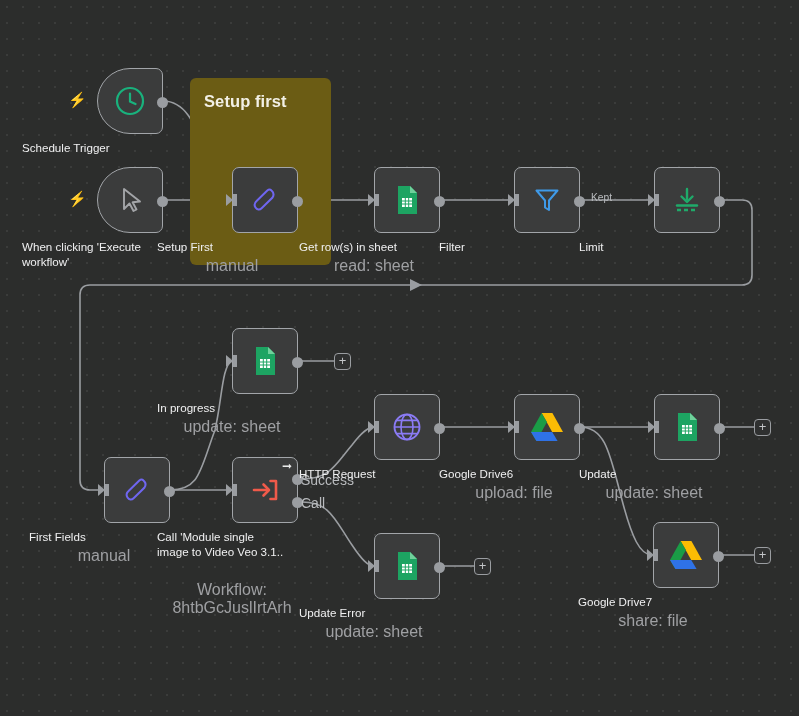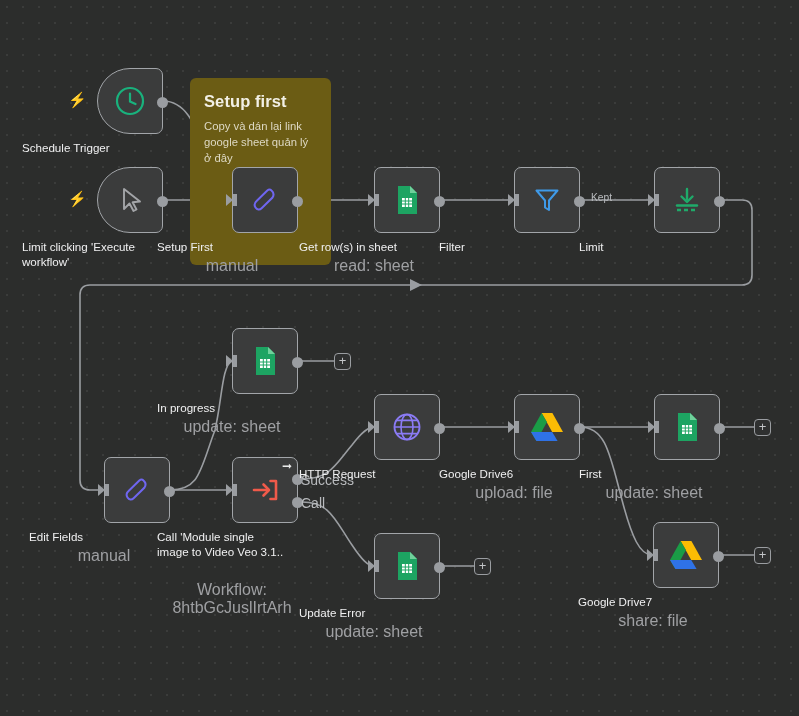--- a/index.html
+++ b/index.html
@@ -157,21 +157,20 @@
 
     <path class="wire" d="M298,361 L 334,361"></path>
 
     <path class="wire" d="M440,566 L 474,566"></path>
 
     <path class="wire" d="M718,555 L 754,555"></path>
   </svg>
 
   <div class="sticky" style="left:190px; top:78px; width:141px; height:187px;">
     <div class="sticky-title">Setup first</div>
-    <div class="sticky-body">Copy và dán lại link google sheet quản lý ở đây</div>
   </div>
 
   <div class="node trigger" style="left:97px; top:68px;">
     <div class="lightning">⚡</div>
     <div class="nbox">
       <svg class="ic" width="34" height="34" viewBox="0 0 34 34">
         <circle cx="17" cy="17" r="13" fill="none" stroke="#19b27d" stroke-width="2.2"></circle>
         <path d="M17 9.5 L17 17.5 L22.5 20" fill="none" stroke="#19b27d" stroke-width="2.2" stroke-linecap="round"></path>
       </svg>
       <div class="port-out"></div>
@@ -180,21 +179,21 @@
   </div>
 
   <div class="node trigger" style="left:97px; top:167px;">
     <div class="lightning">⚡</div>
     <div class="nbox">
       <svg class="ic" width="34" height="34" viewBox="0 0 34 34">
         <path d="M11 6 L11 26 L16.5 20.5 L20.5 28 L23.5 26.5 L19.6 19.3 L27 18.5 Z" fill="none" stroke="#a3a5a8" stroke-width="1.9" stroke-linejoin="round"></path>
       </svg>
       <div class="port-out"></div>
     </div>
-    <div class="nlabel">Limit clicking 'Execute
+    <div class="nlabel">When clicking 'Execute
 workflow'</div>
   </div>
 
   <div class="node" style="left:232px; top:167px;">
     <div class="nbox">
       <div class="port-in"></div>
       <svg class="ic" width="34" height="34" viewBox="0 0 34 34">
         <path d="M23.5 7.5 C 25.8 9.6 26.3 12 24.3 14.8 L 13.6 25.3
                  C 11.6 27.3 9 26.8 7.5 24.5 C 6 22.2 6.6 19.8 8.6 18
                  L 19.3 7.5 C 21 6 22.3 6.3 23.5 7.5 Z" fill="none" stroke="#6f66f0" stroke-width="2"></path>
@@ -265,21 +264,21 @@
   <div class="node" style="left:104px; top:457px;">
     <div class="nbox">
       <div class="port-in"></div>
       <svg class="ic" width="34" height="34" viewBox="0 0 34 34">
         <path d="M23.5 7.5 C 25.8 9.6 26.3 12 24.3 14.8 L 13.6 25.3
                  C 11.6 27.3 9 26.8 7.5 24.5 C 6 22.2 6.6 19.8 8.6 18
                  L 19.3 7.5 C 21 6 22.3 6.3 23.5 7.5 Z" fill="none" stroke="#6f66f0" stroke-width="2"></path>
       </svg>
       <div class="port-out"></div>
     </div>
-    <div class="nlabel">Edit Fields</div>
+    <div class="nlabel">First Fields</div>
     <div class="nsub r1">manual</div>
   </div>
 
   <div class="node" style="left:232px; top:457px;">
     <div class="nbox">
       <div class="port-in"></div>
       <div class="subarrow">➞</div>
       <svg class="ic" width="34" height="34" viewBox="0 0 34 34">
         <path d="M6 17 H20" stroke="#f05a4a" stroke-width="2.6" stroke-linecap="round"></path>
         <path d="M15.5 11.5 L21 17 L15.5 22.5" fill="none" stroke="#f05a4a" stroke-width="2.6" stroke-linecap="round" stroke-linejoin="round"></path>
@@ -326,21 +325,21 @@
     <div class="nbox">
       <div class="port-in"></div>
       <svg class="ic" width="32" height="32" viewBox="0 0 32 32">
         <path d="M7 2 h12 l7 7 v21 H7 Z" fill="#1da462"></path>
         <path d="M19 2 l7 7 h-7 Z" fill="#6fd19b"></path>
         <rect x="11" y="14" width="10" height="9" fill="#fff"></rect>
         <path d="M11 17 h10 M11 20 h10 M14.3 14 v9 M17.7 14 v9" stroke="#1da462" stroke-width="1"></path>
       </svg>
       <div class="port-out"></div>
     </div>
-    <div class="nlabel">First</div>
+    <div class="nlabel">Update</div>
     <div class="nsub r1">update: sheet</div>
   </div>
   <div class="plus" style="left:754px; top:419px;">+</div>
 
   <div class="node" style="left:374px; top:533px;">
     <div class="nbox">
       <div class="port-in"></div>
       <svg class="ic" width="32" height="32" viewBox="0 0 32 32">
         <path d="M7 2 h12 l7 7 v21 H7 Z" fill="#1da462"></path>
         <path d="M19 2 l7 7 h-7 Z" fill="#6fd19b"></path>

